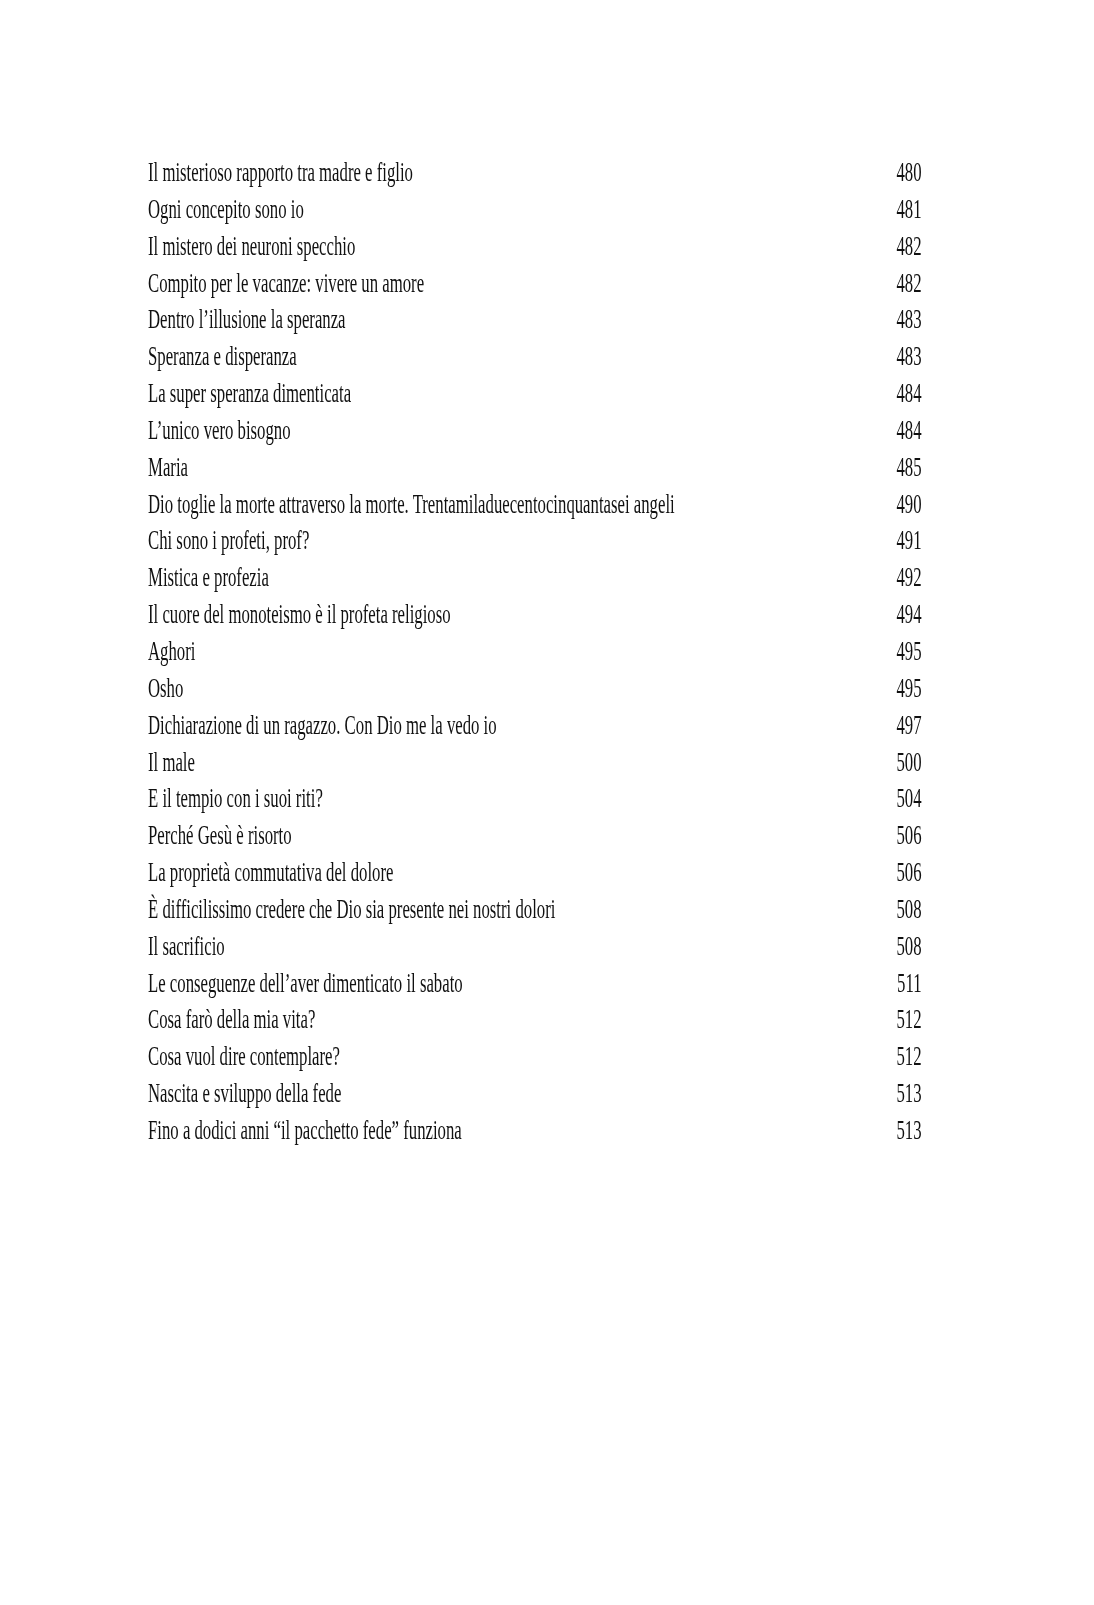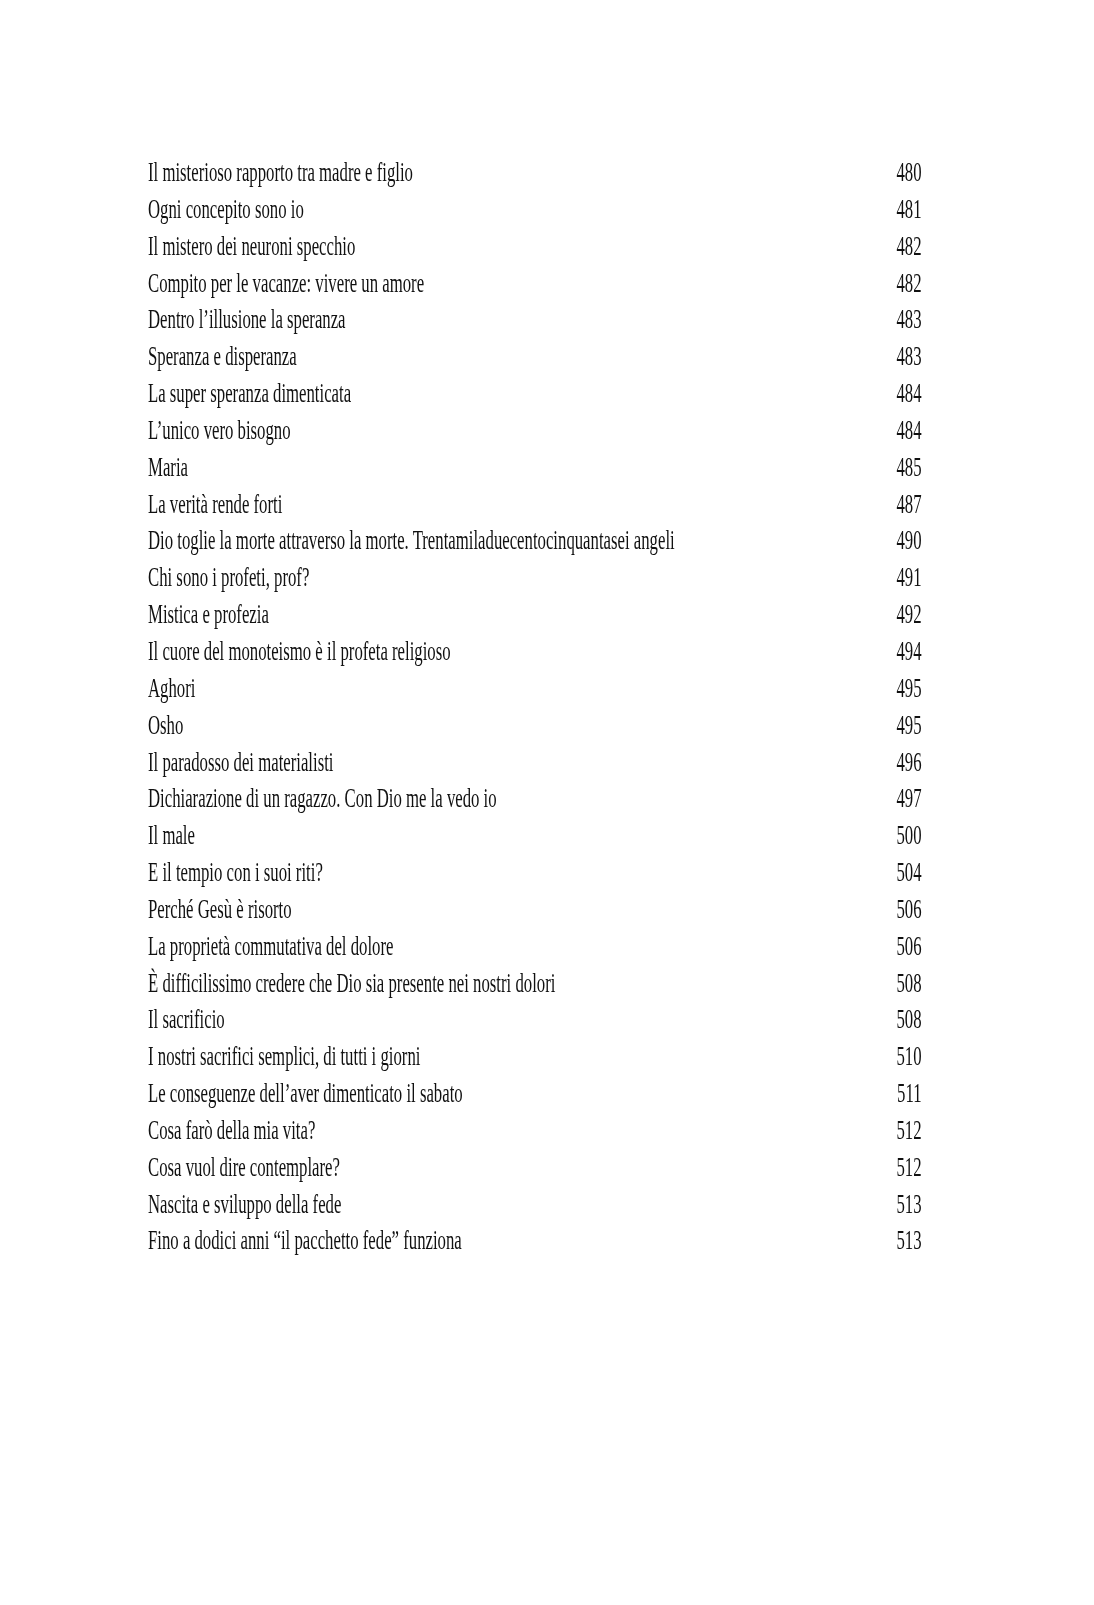--- a/index.html
+++ b/index.html
@@ -51,24 +51,20 @@
       </li>
     <li class="toc-row">
         <span class="toc-title">L’unico vero bisogno</span>
         <span class="toc-page">484</span>
       </li>
     <li class="toc-row">
         <span class="toc-title">Maria</span>
         <span class="toc-page">485</span>
       </li>
     <li class="toc-row">
-        <span class="toc-title">La verità rende forti</span>
-        <span class="toc-page">487</span>
-      </li>
-    <li class="toc-row">
         <span class="toc-title">Dio toglie la morte attraverso la morte. Trentamiladuecentocinquantasei angeli</span>
         <span class="toc-page">490</span>
       </li>
     <li class="toc-row">
         <span class="toc-title">Chi sono i profeti, prof?</span>
         <span class="toc-page">491</span>
       </li>
     <li class="toc-row">
         <span class="toc-title">Mistica e profezia</span>
         <span class="toc-page">492</span>
@@ -77,24 +73,20 @@
         <span class="toc-title">Il cuore del monoteismo è il profeta religioso</span>
         <span class="toc-page">494</span>
       </li>
     <li class="toc-row">
         <span class="toc-title">Aghori</span>
         <span class="toc-page">495</span>
       </li>
     <li class="toc-row">
         <span class="toc-title">Osho</span>
         <span class="toc-page">495</span>
-      </li>
-    <li class="toc-row">
-        <span class="toc-title">Il paradosso dei materialisti</span>
-        <span class="toc-page">496</span>
       </li>
     <li class="toc-row">
         <span class="toc-title">Dichiarazione di un ragazzo. Con Dio me la vedo io</span>
         <span class="toc-page">497</span>
       </li>
     <li class="toc-row">
         <span class="toc-title">Il male</span>
         <span class="toc-page">500</span>
       </li>
     <li class="toc-row">
@@ -111,24 +103,20 @@
       </li>
     <li class="toc-row">
         <span class="toc-title">È difficilissimo credere che Dio sia presente nei nostri dolori</span>
         <span class="toc-page">508</span>
       </li>
     <li class="toc-row">
         <span class="toc-title">Il sacrificio</span>
         <span class="toc-page">508</span>
       </li>
     <li class="toc-row">
-        <span class="toc-title">I nostri sacrifici semplici, di tutti i giorni</span>
-        <span class="toc-page">510</span>
-      </li>
-    <li class="toc-row">
         <span class="toc-title">Le conseguenze dell’aver dimenticato il sabato</span>
         <span class="toc-page">511</span>
       </li>
     <li class="toc-row">
         <span class="toc-title">Cosa farò della mia vita?</span>
         <span class="toc-page">512</span>
       </li>
     <li class="toc-row">
         <span class="toc-title">Cosa vuol dire contemplare?</span>
         <span class="toc-page">512</span>

